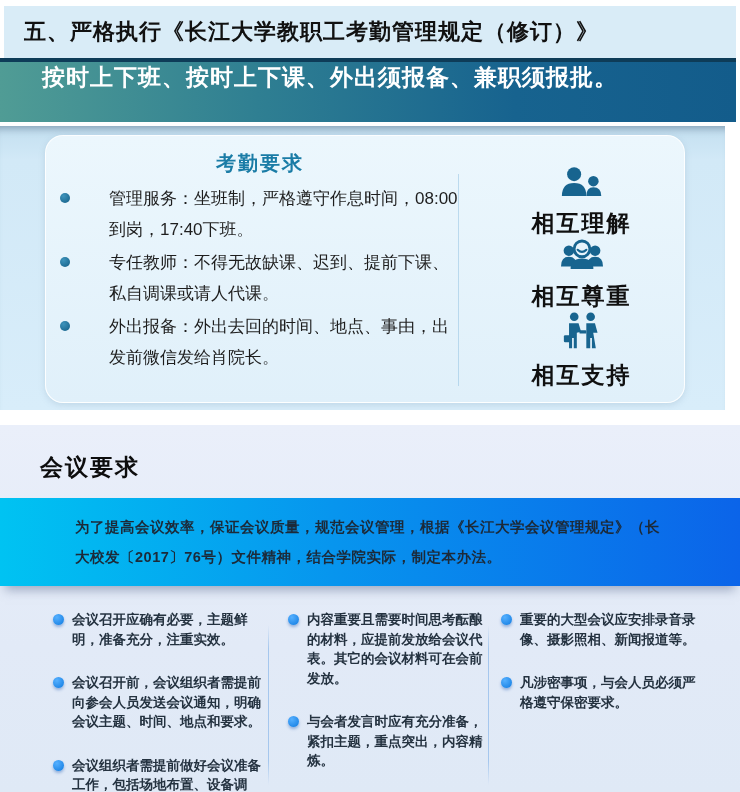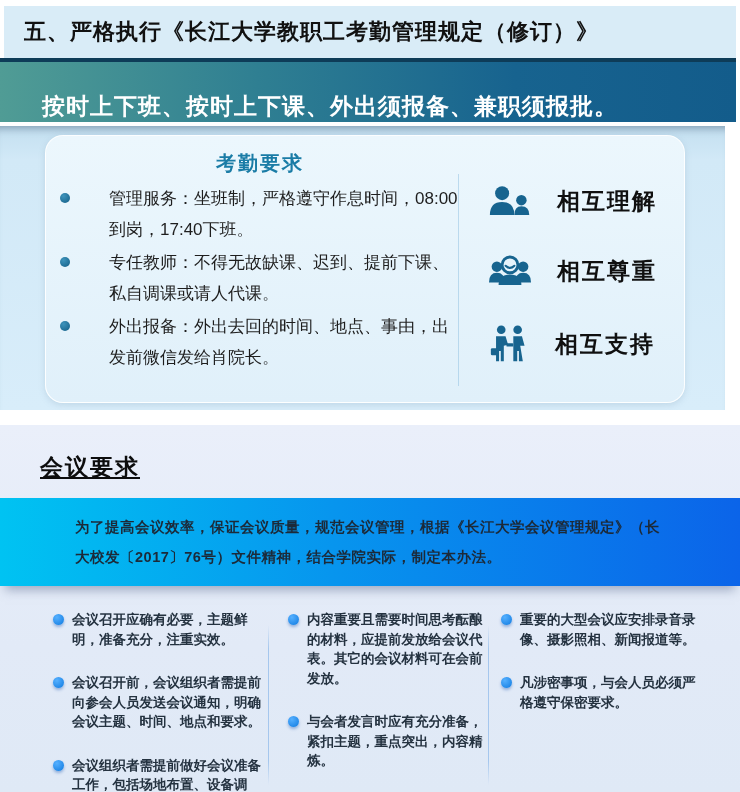--- a/index.html
+++ b/index.html
@@ -7,50 +7,50 @@
        font-family:"Liberation Sans","DejaVu Sans",sans-serif;}
 
   
   .topbar{position:absolute;top:6px;left:4px;right:4px;height:52px;
           background:#d9ecf7;display:flex;align-items:center;}
   .topbar .title{font-size:22px;font-weight:bold;color:#111;padding-left:20px;letter-spacing:1px;}
 
   .banner1{position:absolute;top:58px;left:0;right:4px;height:64px;
            background:linear-gradient(90deg,#509c95 0%,#2f7f92 35%,#17638f 70%,#135c8b 100%);
            border-top:4px solid #0e3c58;box-sizing:border-box;
-           display:flex;align-items:flex-end;}
+           display:flex;align-items:flex-start;}
   .banner1 .btxt{color:#ffffff;font-size:23px;font-weight:bold;padding-left:42px;letter-spacing:1px;}
 
   .sec1{position:absolute;top:126px;left:0;right:15px;height:284px;
         background:linear-gradient(180deg,#c3dff0 0%,#d2e9f7 12%,#d8edfa 100%);
         box-shadow:inset 0 9px 9px -7px rgba(70,95,120,.55);}
   .card{position:absolute;left:45px;right:40px;top:9px;bottom:7px;
         background:linear-gradient(180deg,#ecf7fd 0%,#e0f0fa 100%);
         border:1px solid rgba(255,255,255,.9);border-radius:18px;
         box-shadow:0 2px 6px rgba(120,150,180,.25);}
   .card-left{position:absolute;left:14px;top:6px;width:400px;}
   .kq-head{font-size:20px;font-weight:bold;color:#1a7ca6;text-align:center;
            margin:8px 0 6px 0;letter-spacing:2px;}
   .kq-item{display:flex;font-size:17px;color:#1e1e1e;line-height:31px;margin-bottom:2px;gap:36px;}
   .kq-dot{width:10px;height:10px;border-radius:50%;flex-shrink:0;
           background:radial-gradient(circle at 35% 30%,#3d93bb,#135e86);margin:10px 3px 0 0;}
   .card-divider{position:absolute;left:412px;top:38px;bottom:16px;width:1px;
                 background:rgba(150,195,225,.55);}
   .card-right{position:absolute;left:425px;right:10px;top:30px;bottom:20px;
               display:flex;flex-direction:column;justify-content:space-around;}
-  .val-row{display:flex;align-items:center;gap:26px;padding-left:18px;}
+  .val-row{display:flex;align-items:center;gap:10px;padding-left:18px;flex-direction:column;}
   .val-row svg{flex-shrink:0;}
   .val-label{font-size:23px;font-weight:600;color:#101010;letter-spacing:2px;}
 
   .gap{position:absolute;top:410px;left:0;right:0;height:15px;background:#ffffff;}
 
   
   .sec2{position:absolute;top:425px;left:0;right:0;bottom:0;
         background:linear-gradient(180deg,#eaeffa 0%,#e2eaf7 60%,#dfe9f6 100%);}
-  .sec2 .h2{font-size:23px;font-weight:bold;color:#0d0d0d;margin:27px 13px 0 40px;letter-spacing:2px;text-decoration:underline;}
+  .sec2 .h2{font-size:23px;font-weight:bold;color:#0d0d0d;margin:27px 13px 0 40px;letter-spacing:2px;}
   .banner2{margin-top:15px;height:88px;
            background:linear-gradient(90deg,#00c3f2 0%,#0795ee 45%,#0b64e9 100%);
            display:flex;align-items:center;
            box-shadow:0 9px 10px -5px rgba(100,115,150,.55);}
   .banner2 .btxt2{color:#1c2a39;font-size:14.5px;font-weight:bold;line-height:30px;
                   padding:0 70px 0 75px;letter-spacing:.5px;}
   .cols{position:relative;display:flex;margin:24px 20px 0 45px;}
   .col{box-sizing:border-box;}
   .col1{width:223px;padding-left:8px;}
   .col2{width:219px;padding-left:19px;}

